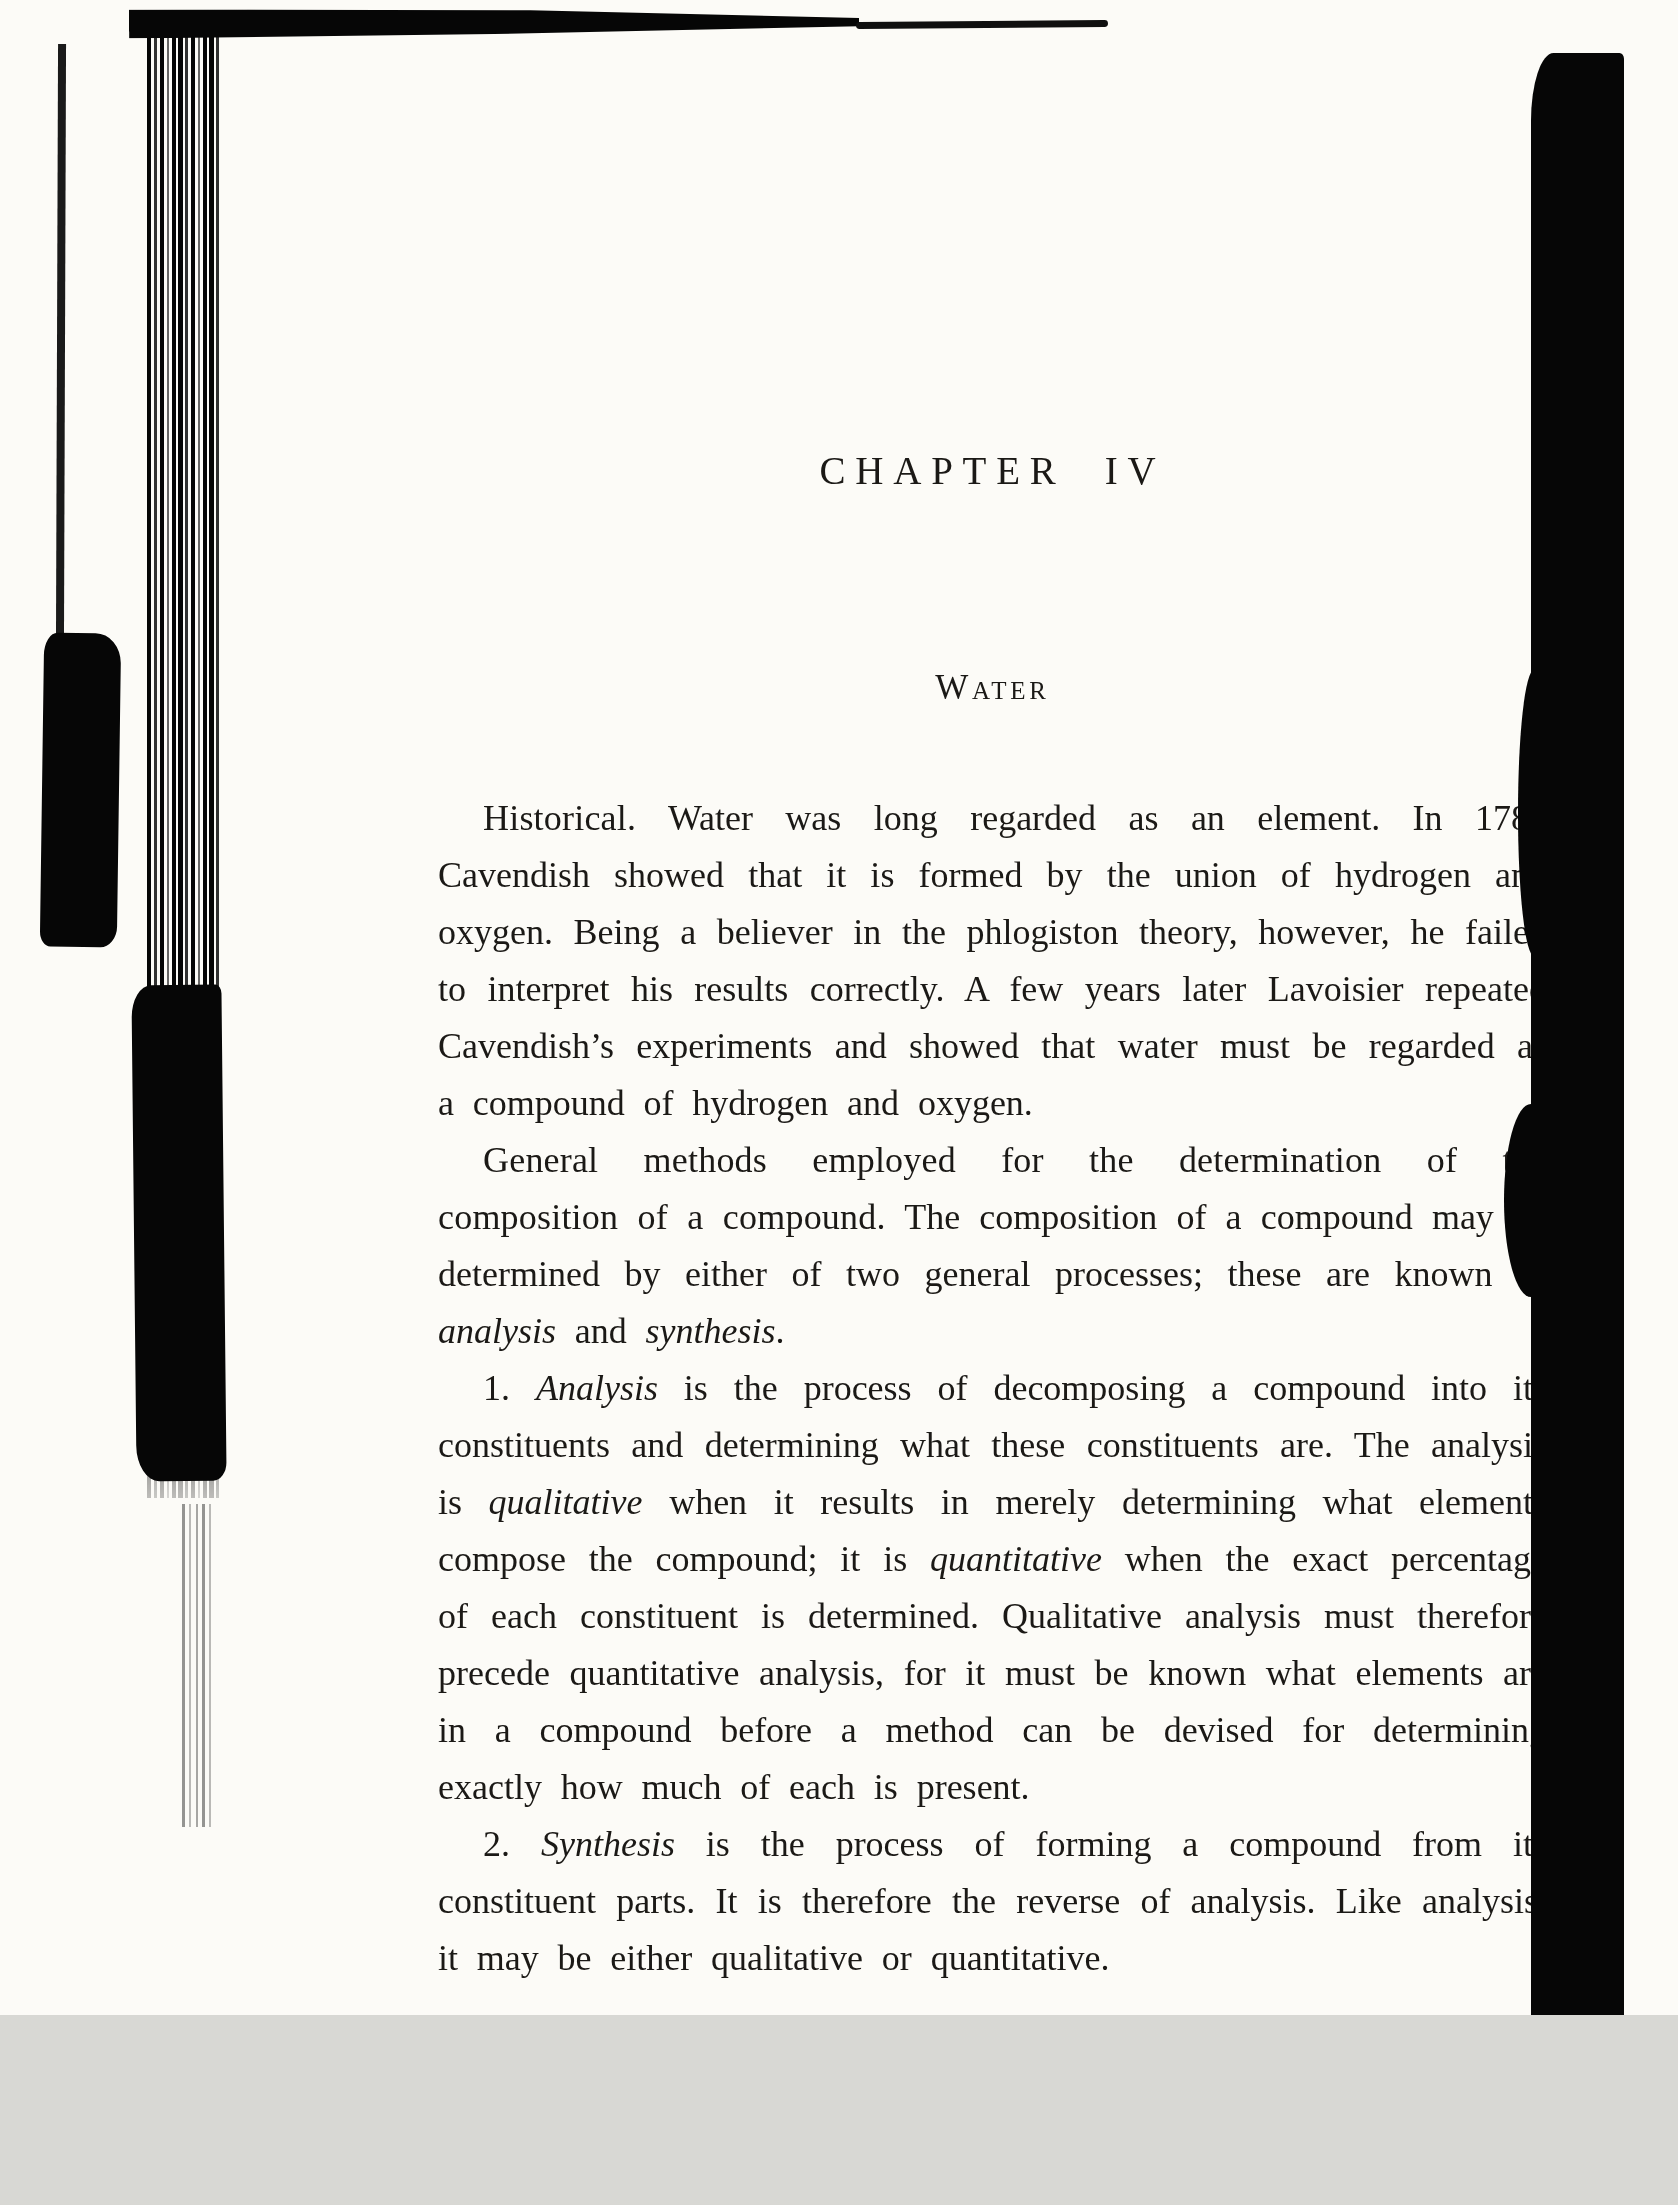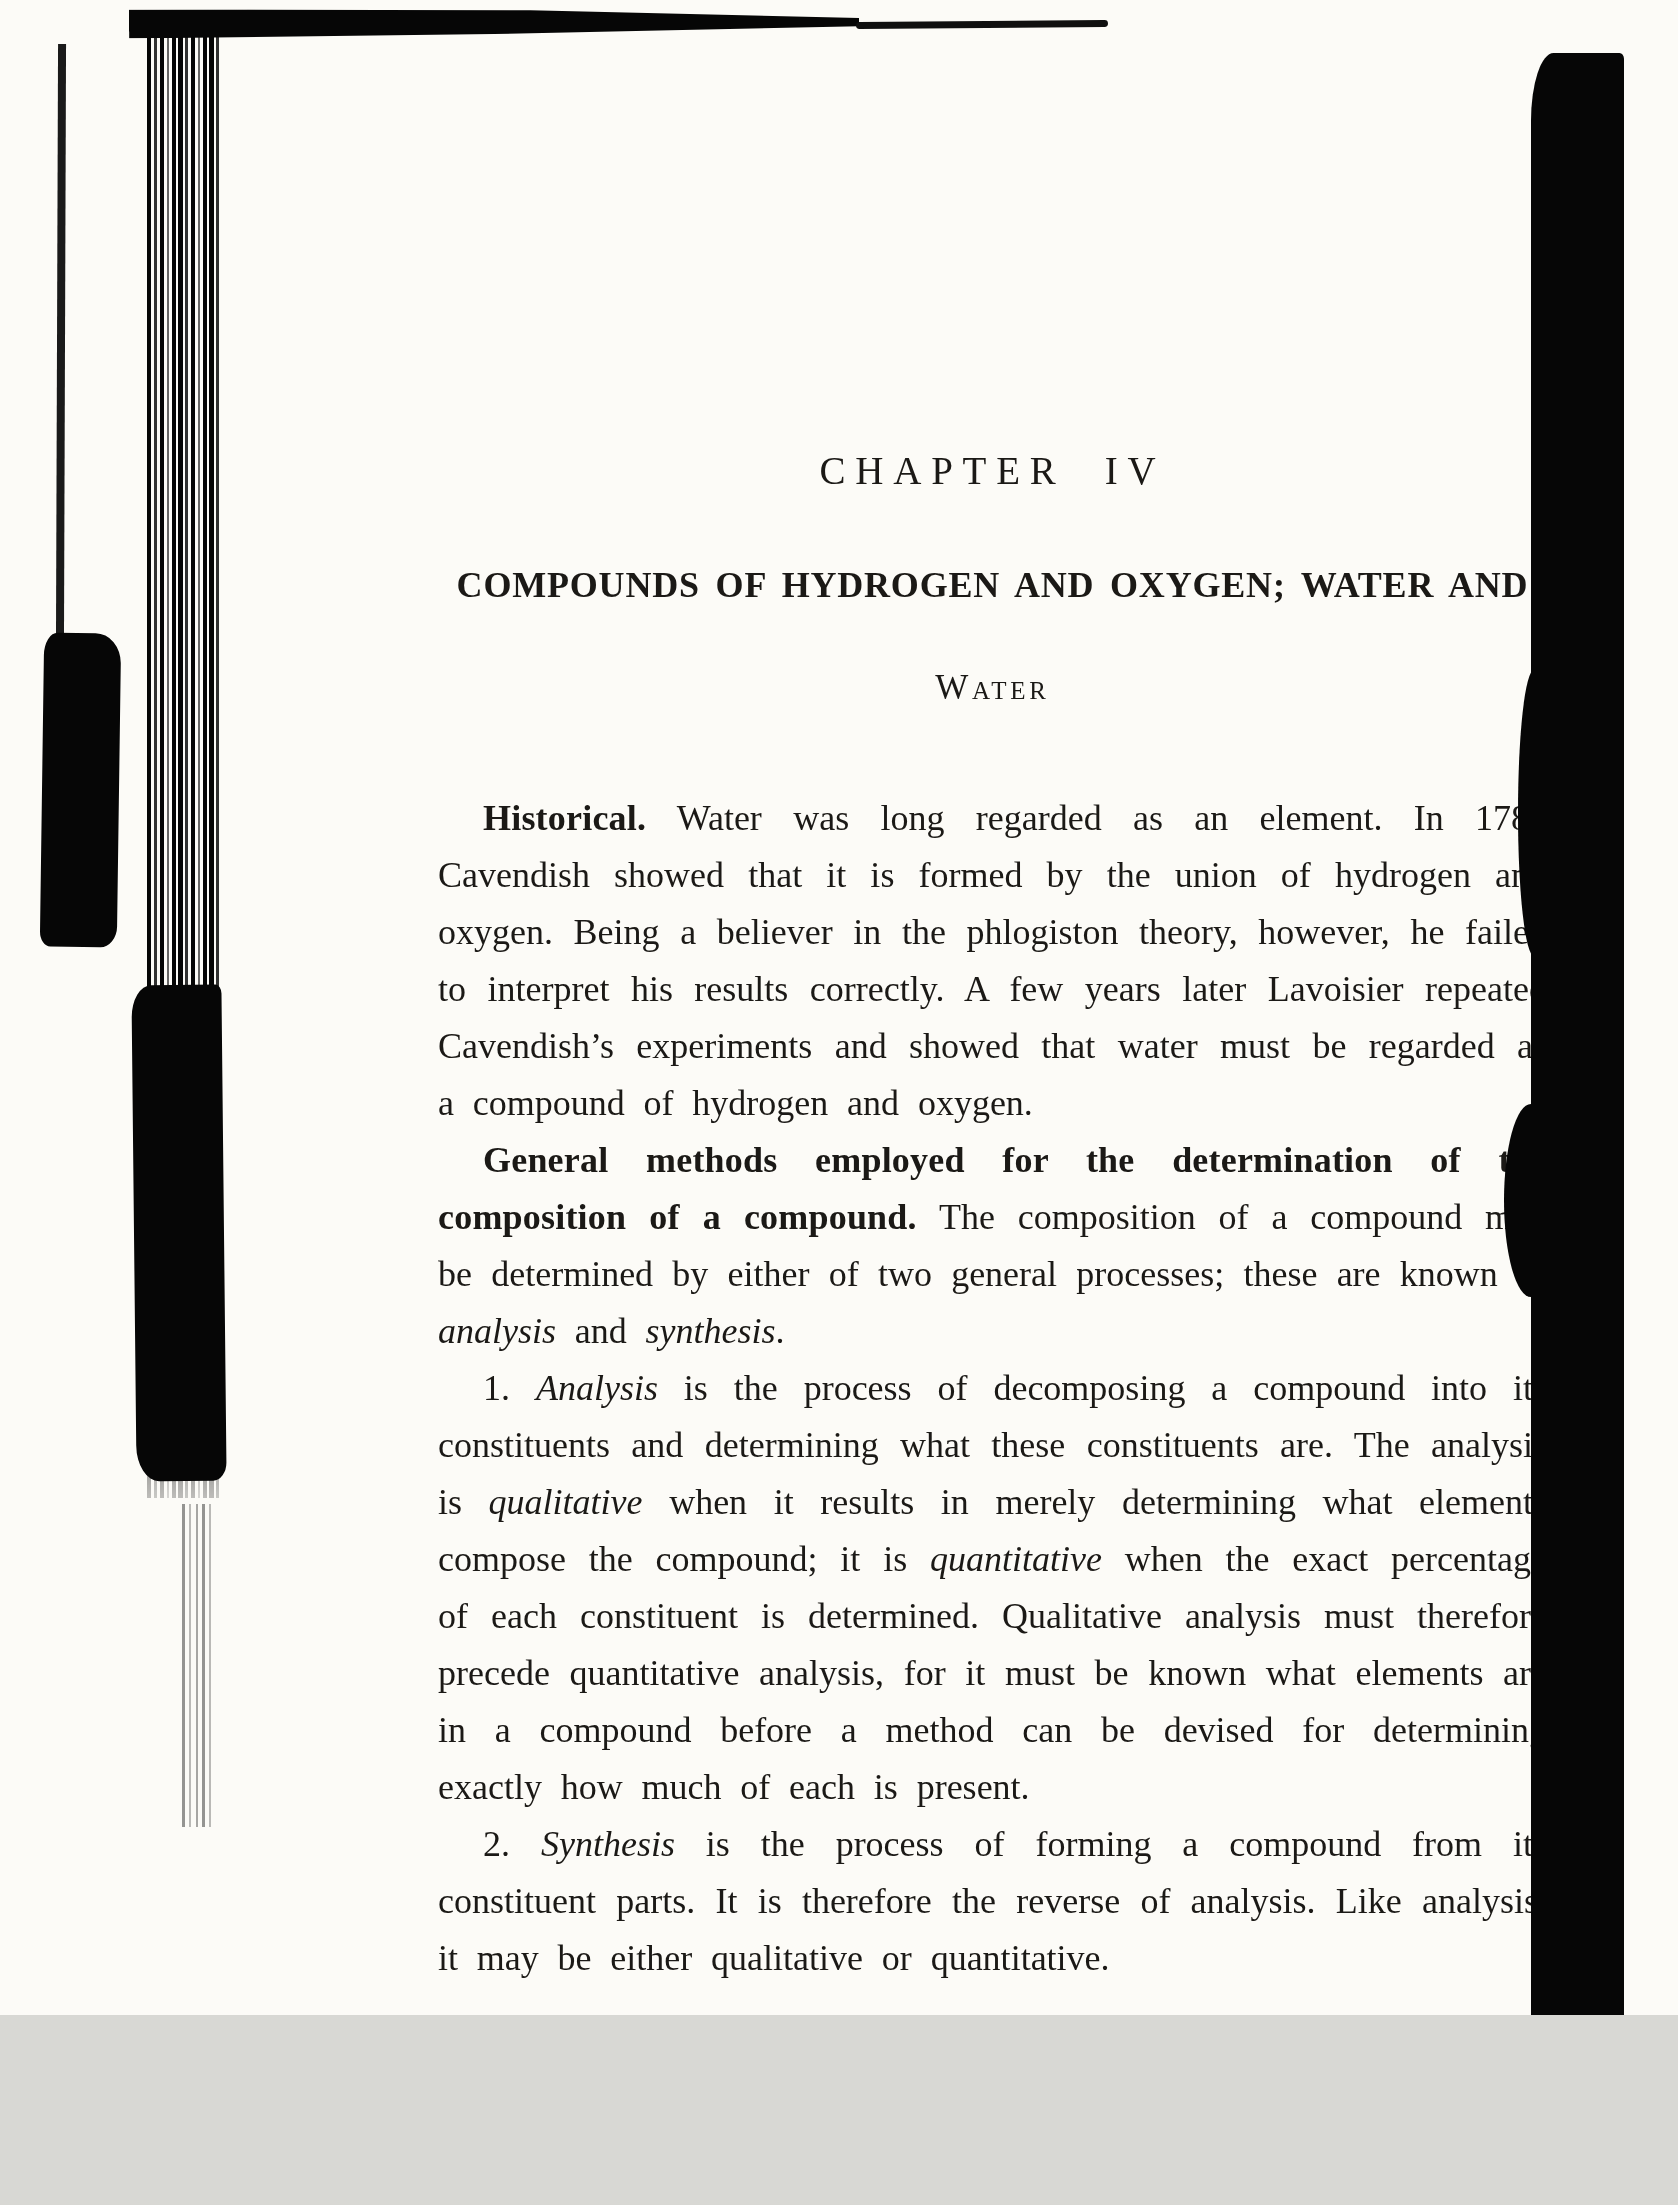--- a/index.html
+++ b/index.html
@@ -135,21 +135,21 @@
     letter-spacing: 3.8px;
   }
   .body-text {
     position: absolute; top: 790px; width: 100%;
     font-size: 36px;
     line-height: 57px;
     word-spacing: 9.8px;
     text-align: justify;
   }
   .para { margin: 0; text-indent: 45px; }
-  .para b { font-weight: bold; letter-spacing: 0.2px; }
+  .para b { font-weight: normal; letter-spacing: 0.2px; }
   .para i { font-style: italic; }
   .page-number {
     position: absolute; top: 2058px; width: 100%;
     text-align: center;
     font-size: 23px;
     letter-spacing: 1.5px;
   }
 </style>
 </head>
 <body>
@@ -163,21 +163,20 @@
   <div class="artifact left-mass"></div>
   <div class="artifact farleft-blob"></div>
   <div class="artifact left-lower-streaks"></div>
   <div class="artifact bottom-left-marks"></div>
   <div class="artifact right-band"></div>
 
   <div class="text-block">
     <div class="chapter">CHAPTER IV</div>
 
     <div class="main-title">
-      <div>COMPOUNDS OF HYDROGEN AND OXYGEN;  WATER AND</div>
     </div>
 
     <div class="water">Water</div>
 
     <div class="body-text">
         <p class="para"><b>Historical.</b><span>  Water was long regarded as an element.  In 1781 Cavendish showed that it is formed by the union of hydrogen and oxygen.  Being a believer in the phlogiston theory, however, he failed to interpret his results correctly.  A few years later Lavoisier repeated Cavendish’s experiments and showed that water must be regarded as a compound of hydrogen and oxygen.</span></p>
         <p class="para"><b>General methods employed for the determination of the composition of a compound.</b><span>  The composition of a compound may be determined by either of two general processes; these are known as </span><i>analysis</i><span> and </span><i>synthesis</i><span>.</span></p>
         <p class="para"><span>1.  </span><i>Analysis</i><span> is the process of decomposing a compound into its constituents and determining what these constituents are.  The analysis is </span><i>qualitative</i><span> when it results in merely determining what elements compose the compound;  it is </span><i>quantitative</i><span> when the exact percentage of each constituent is determined.  Qualitative analysis must therefore precede quantitative analysis, for it must be known what elements are in a compound before a method can be devised for determining exactly how much of each is present.</span></p>
         <p class="para"><span>2.  </span><i>Synthesis</i><span> is the process of forming a compound from its constituent parts.  It is therefore the reverse of analysis.  Like analysis, it may be either qualitative or quantitative.</span></p>
       </div>

